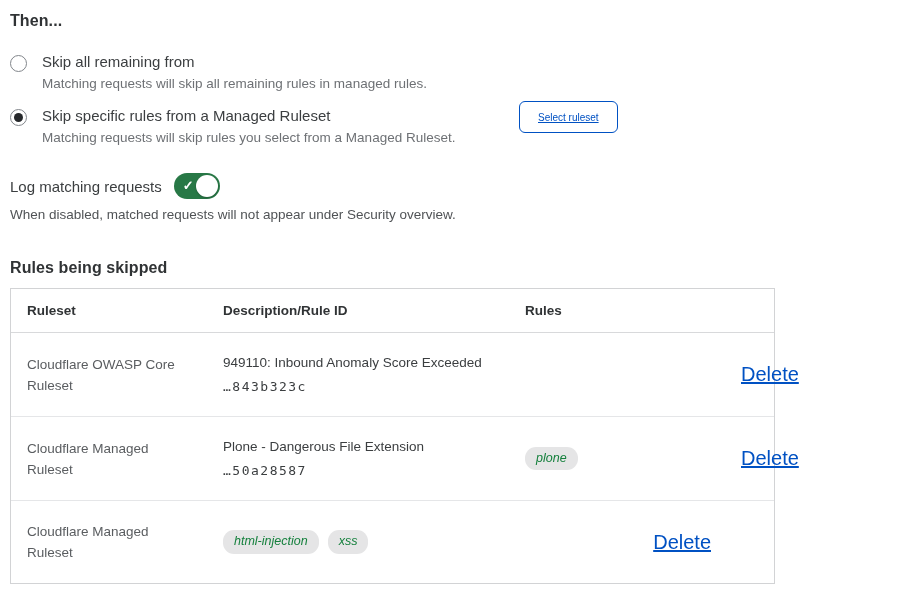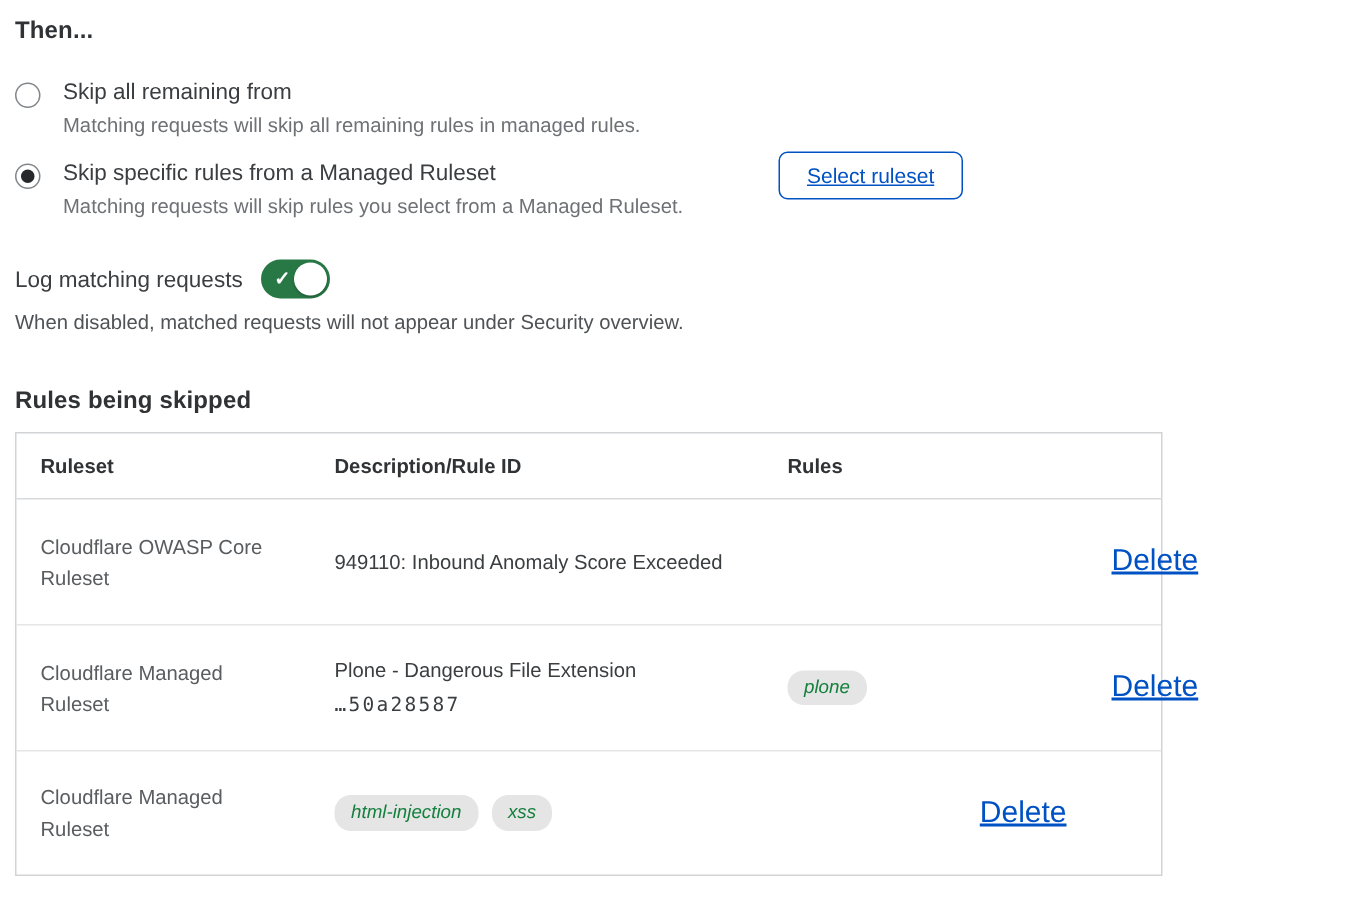--- a/index.html
+++ b/index.html
@@ -33,21 +33,21 @@
     border-radius: 50%; background: #26282b;
   }
   .option-text { margin-left: 15px; }
   .option-label { font-size: 15px; color: #3b3e40; cursor: pointer; }
   .option-desc { font-size: 13.5px; color: #6e7175; margin-top: 6px; }
 
   .select-ruleset-btn {
     position: absolute; left: 509px; top: -6px;
     height: 32px; padding: 0 18px;
     background: #fff; border: 1px solid #0051c3; border-radius: 6px;
-    color: #0051c3; font-size: 14px; font-family: inherit;
+    color: #0051c3; font-size: 10px; font-family: inherit;
     text-decoration: underline; cursor: pointer;
   }
 
   
   .log-section { margin-top: 28px; }
   .log-row { display: flex; align-items: center; }
   .log-label { font-size: 15px; color: #3b3e40; }
   .toggle {
     margin-left: 12px; width: 46px; height: 26px;
     border-radius: 13px; background: #287846;
@@ -153,20 +153,21 @@
       <div class="cell-pad">Ruleset</div>
       <div>Description/Rule ID</div>
       <div>Rules</div>
       <div></div>
     </div>
     <div id="table-body">
   <div class="trow">
     <div class="ruleset-cell">Cloudflare OWASP Core Ruleset</div>
     <div>
       <div class="desc-line">949110: Inbound Anomaly Score Exceeded</div>
+      <div class="ruleid-line">…843b323c</div>
     </div>
     <div class="tags-cell"></div>
     <div class="action-cell">
       <a class="delete-link">Delete</a>
     </div>
   </div>
 
   <div class="trow">
     <div class="ruleset-cell">Cloudflare Managed Ruleset</div>
     <div>

